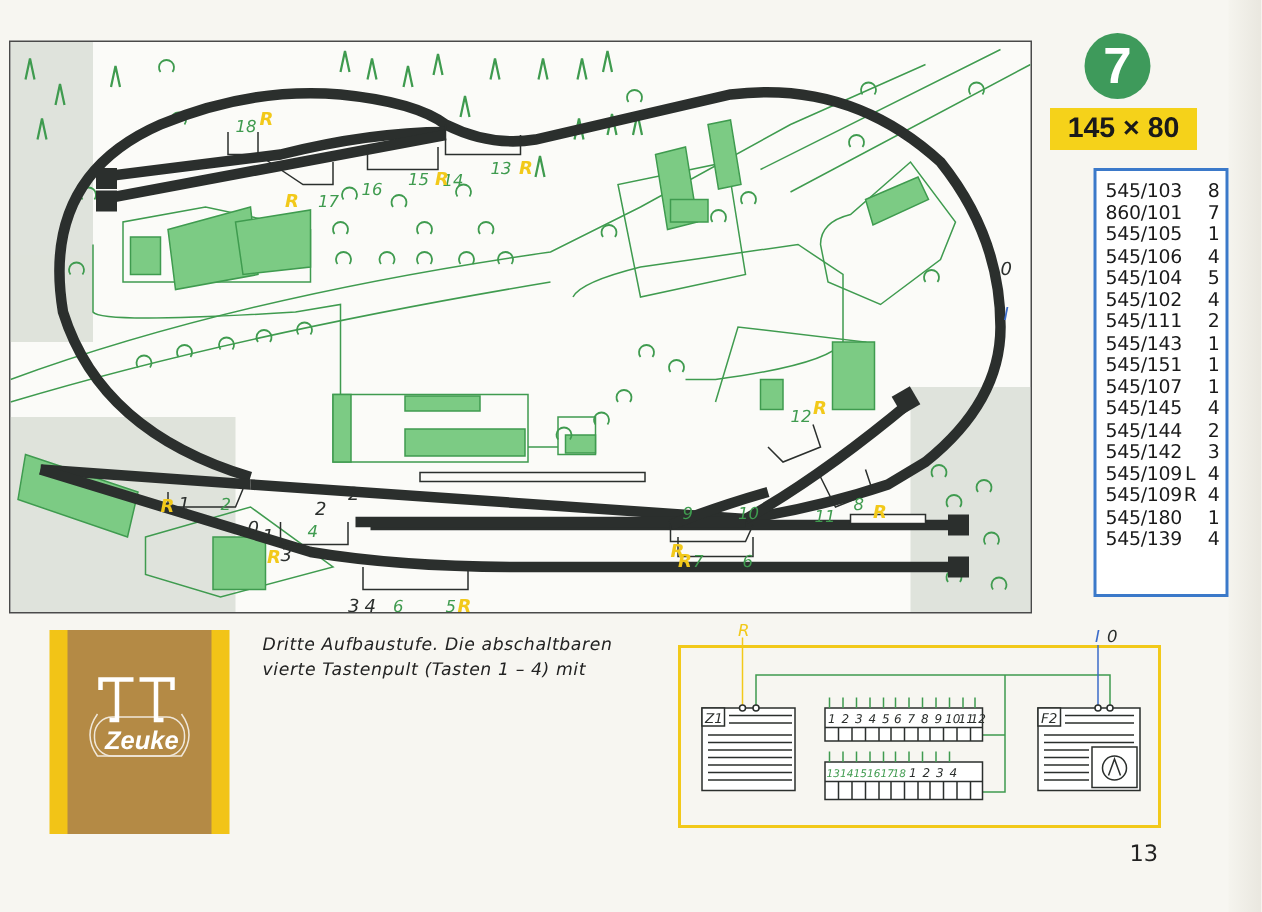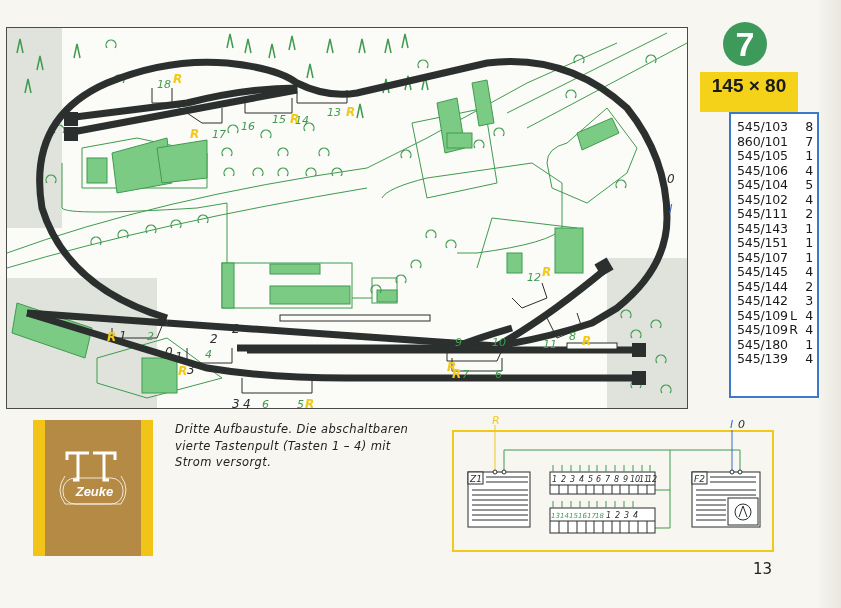--- a/index.html
+++ b/index.html
@@ -18,21 +18,21 @@
     border: 1.5px solid #4a4a4a; background: #fbfbf8;
   }
   .layout-frame svg { position: absolute; left: 0; top: 0; }
   .badge-circle {
     position: absolute; left: 723px; top: 22px; width: 44px; height: 44px;
     border-radius: 50%; background: #3e9a5b; color: #fff;
     font-weight: bold; font-size: 34px; line-height: 44px; text-align: center;
     font-family: "Liberation Sans", sans-serif;
   }
   .size-banner {
-    position: absolute; left: 700px; top: 72px; width: 98px; height: 40px;
+    position: absolute; left: 700px; top: 72px; width: 98px; height: 28px;
     background: #f5d21a; color: #1a1a1a; font-weight: bold; font-size: 19px;
     line-height: 28px; text-align: center;
   }
   .parts-box {
     position: absolute; left: 697px; top: 112px; width: 90px; height: 286px;
     border: 2px solid #3b79c9; background: #fff;
     padding: 6px 4px 0 6px; box-sizing: border-box; margin-left: 32px;
   }
   .parts-row {
     display: flex; font-size: 12.6px; line-height: 14.5px; color: #1a1a1a;
@@ -45,21 +45,21 @@
     position: absolute; left: 33px; top: 420px; width: 120px; height: 136px;
     background: #f2c417;
   }
   .logo-inner {
     position: absolute; left: 12px; top: 0; width: 96px; height: 136px;
     background: #b48a45;
   }
   .logo-inner svg { position: absolute; left: 0; top: 0; }
   .logo-text {
     position: absolute; left: 0; width: 99px; top: 64px; text-align: center;
-    color: #fff; font-weight: bold; font-style: italic; font-size: 13px;
+    color: #fff; font-weight: bold; font-style: italic; font-size: 17px;
   }
   .description {
     position: absolute; left: 175px; top: 421px; width: 265px;
     font-family: "DejaVu Sans", sans-serif; font-size: 11.5px; line-height: 16.5px;
     color: #222; letter-spacing: 0.4px; font-style: italic;
   }
   .description div { white-space: nowrap; }
   .wiring-frame {
     position: absolute; left: 452px; top: 430px; width: 322px; height: 122px;
     border: 2px solid #f2c91a; box-sizing: border-box;
@@ -374,21 +374,20 @@
         <rect x="18" y="58" width="60" height="26" rx="12"></rect>
       </g>
     </svg>
     <div class="logo-text">Zeuke</div>
   </div>
 </div>
 
 <div class="description">
   <div>Dritte Aufbaustufe. Die abschaltbaren</div>
   <div>vierte Tastenpult (Tasten 1 – 4) mit</div>
-  <div>Strom versorgt.</div>
 </div>
 
 <div class="wiring-frame"></div>
 <svg class="wiring-svg" width="330" height="150" viewBox="0 0 330 150">
 
   <g fill="none" stroke-width="1">
     <path d="M45,15 L45,62" stroke="#f2c91a"></path>
     <path d="M54,62 L54,40 L290,40 L290,62" stroke="#3f9b4f"></path>
     <path d="M220,40 L220,118 L205,118 M220,80 L205,80" stroke="#3f9b4f"></path>
     <path d="M282,20 L282,62" stroke="#3b6bc9"></path>

